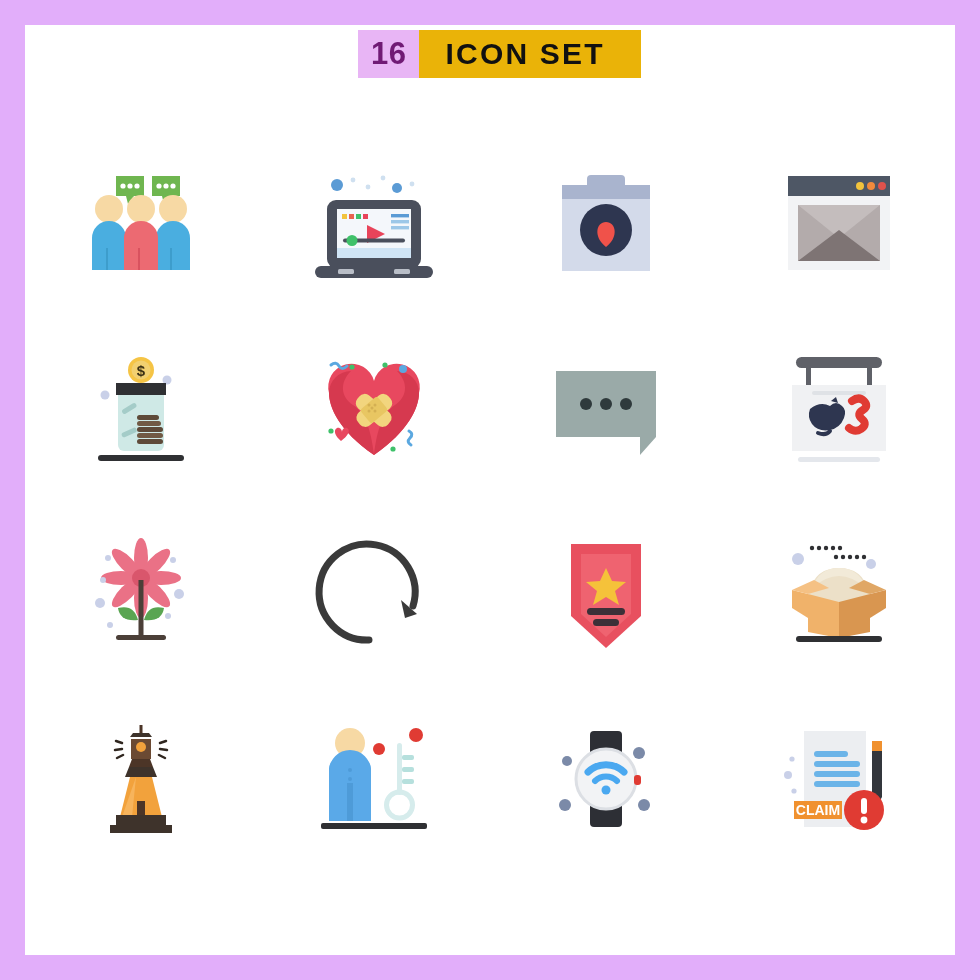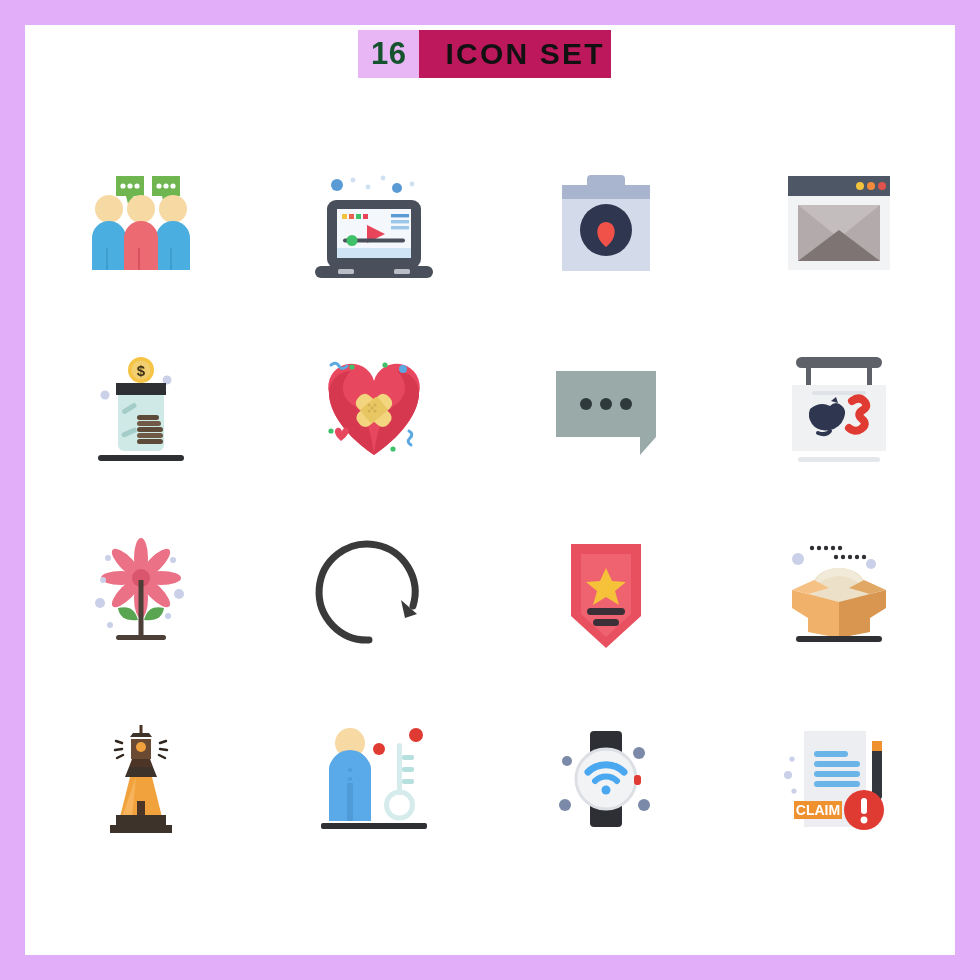--- a/index.html
+++ b/index.html
@@ -33,34 +33,34 @@
   #header {
     position: absolute;
     left: 333px;
     top: 5px;
     height: 48px;
     display: flex;
     align-items: stretch;
   }
   #count-badge {
     background: #e8b5f5;
-    color: #14532d;
+    color: #701a75;
     font-size: 31px;
     font-weight: bold;
     letter-spacing: 0.5px;
     display: flex;
     align-items: center;
     justify-content: center;
     padding: 0 13px;
   }
   #title-wrap {
-    background: #be185d;
+    background: #eab308;
     display: flex;
     align-items: center;
-    padding: 0 6px 0 26px;
+    padding: 0 36px 0 26px;
   }
   #title-text {
     color: #111111;
     font-size: 30px;
     font-weight: bold;
     letter-spacing: 2.2px;
   }
   
   #grid {
     position: absolute;

